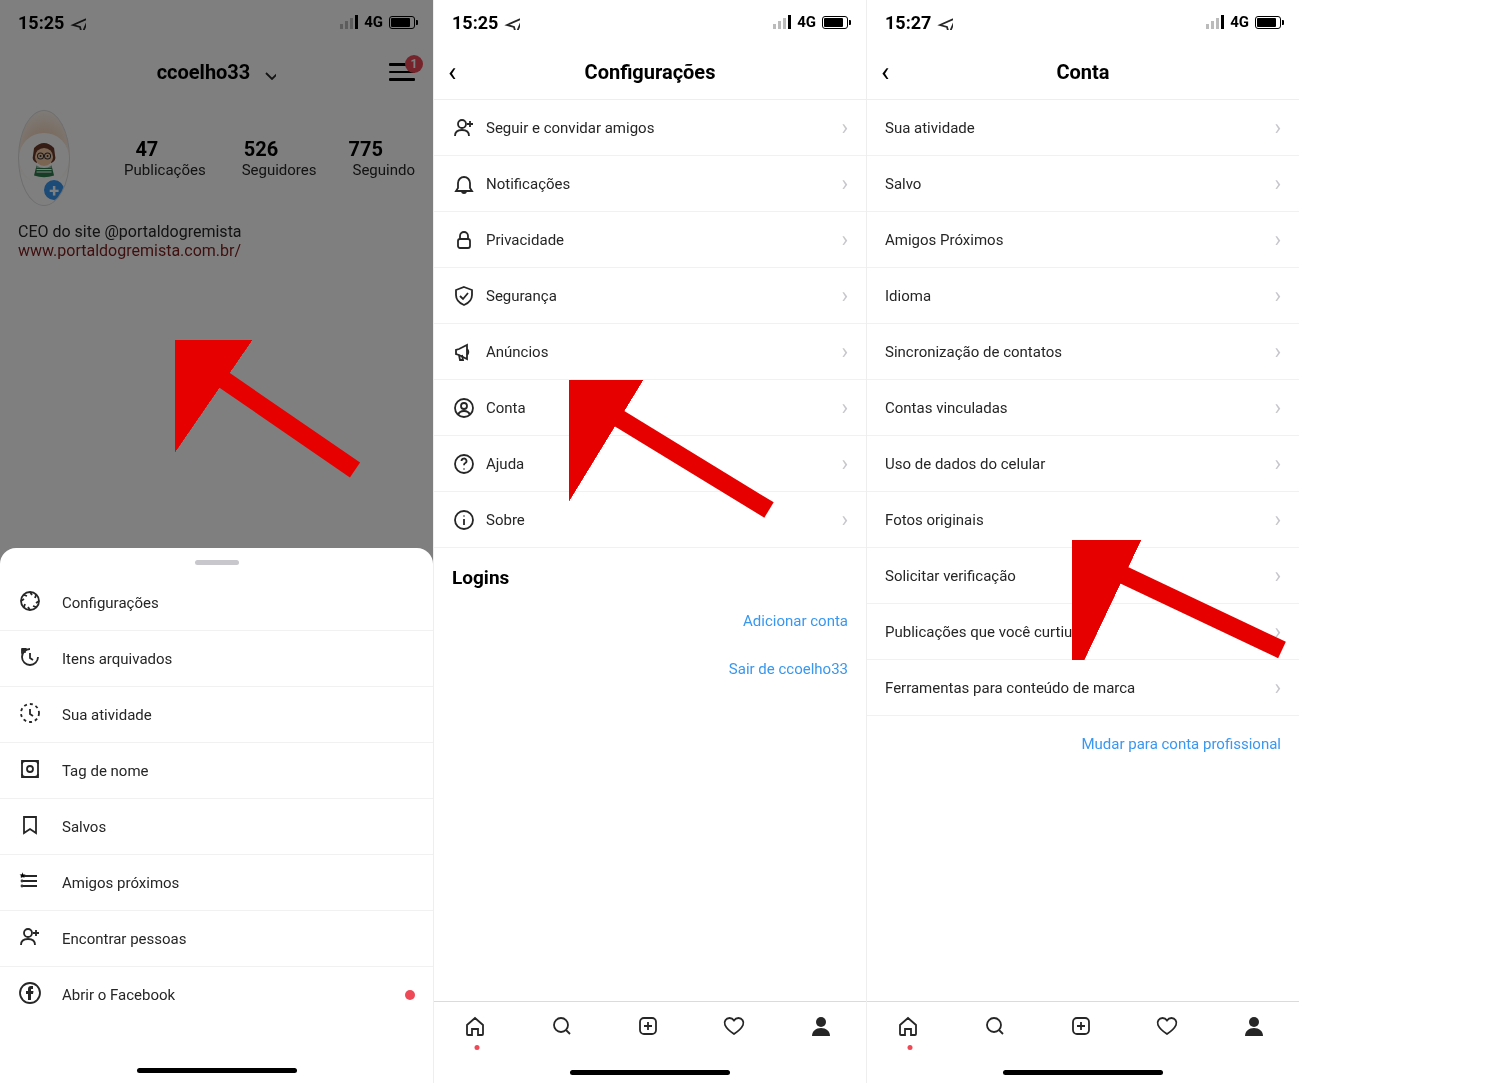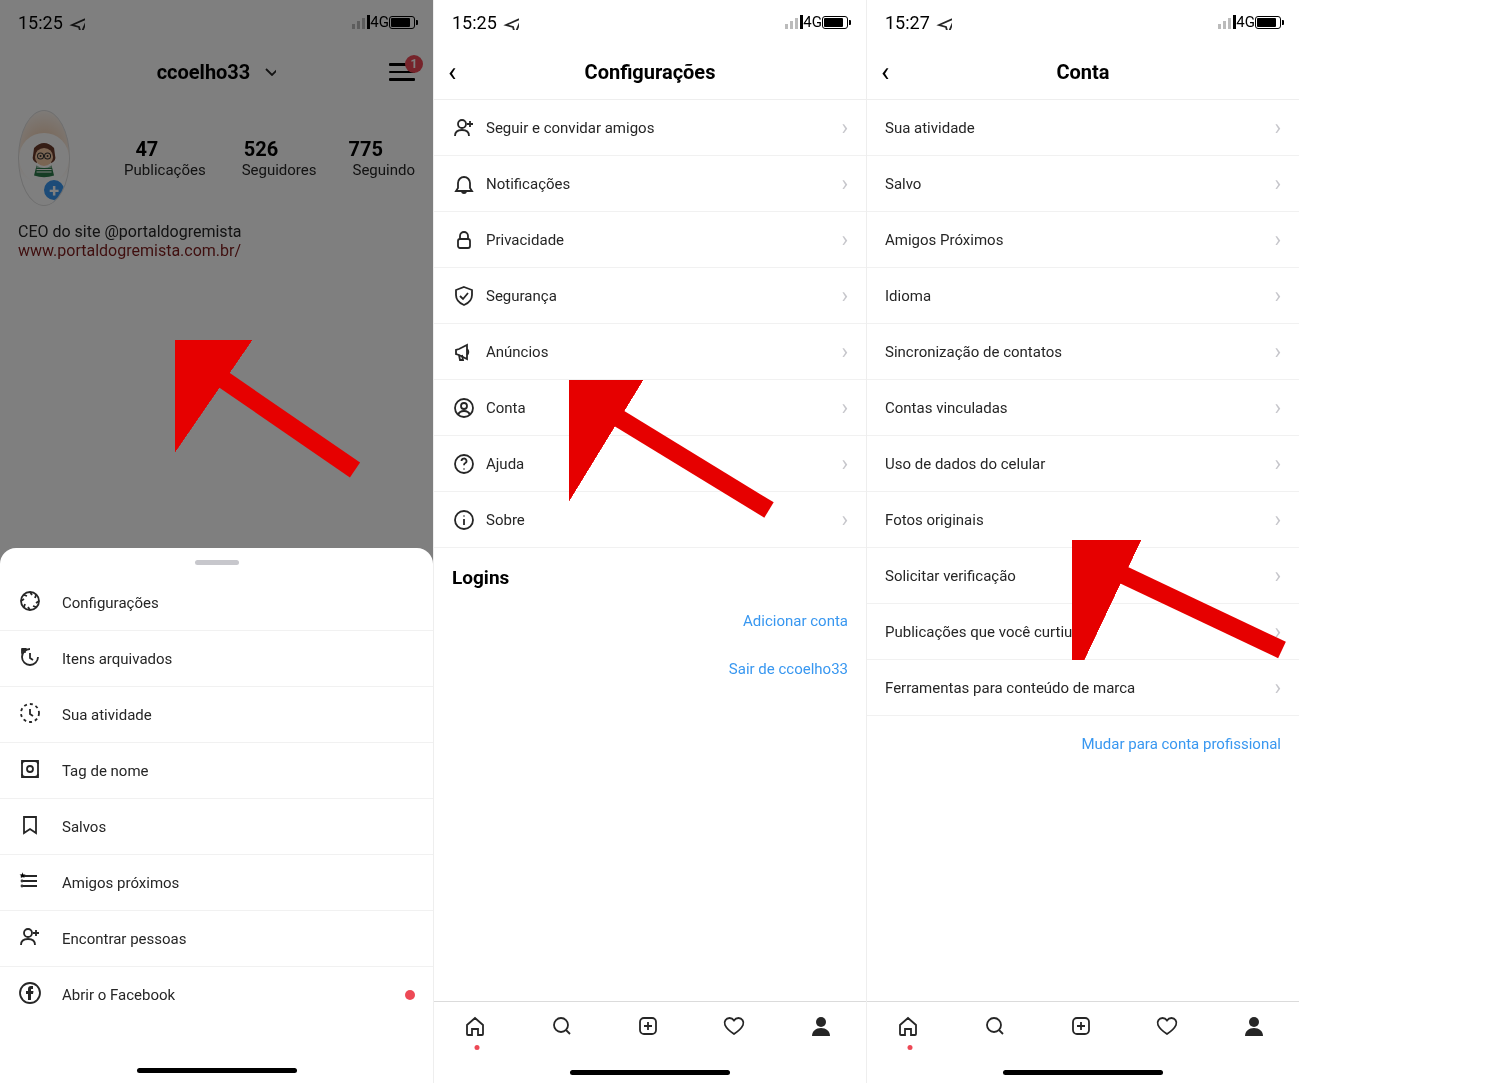--- a/index.html
+++ b/index.html
@@ -20,25 +20,25 @@
   .phone + .phone { border-left: 1px solid #eee; }
 
   
   .status-bar {
     height: 44px;
     display: flex;
     justify-content: space-between;
     align-items: center;
     padding: 0 18px;
     font-size: 18px;
-    font-weight: 400;
+    font-weight: 700;
     text-align: center;
   }
   .status-left { display: flex; align-items: center; gap: 6px; }
-  .status-right { display: flex; align-items: center; font-size: 15px; }
+  .status-right { display: flex; align-items: center; gap: 6px; font-size: 15px; }
   .signal-bars { display: inline-flex; align-items:flex-end; gap:2px; }
   .signal-bars span { width:3px; background:#bbb; display:inline-block; }
   .signal-bars span:nth-child(1){height:5px;}
   .signal-bars span:nth-child(2){height:8px;}
   .signal-bars span:nth-child(3){height:11px;}
   .signal-bars span:nth-child(4){height:14px;background:#000;}
   .battery { width:26px;height:13px;border:1.5px solid #000;border-radius:3px;position:relative;display:inline-block;}
   .battery::after{content:"";position:absolute;right:-4px;top:3px;width:2px;height:5px;background:#000;border-radius:0 1px 1px 0;}
   .battery .fill{position:absolute;left:1px;top:1px;bottom:1px;width:80%;background:#000;border-radius:1px;}
 
@@ -113,21 +113,21 @@
     width: 160px; height:5px; background:#000; border-radius:3px;
   }
   .red-dot { position:absolute; bottom:-8px; left:50%; transform:translateX(-50%); width:5px;height:5px;background:#ed4956;border-radius:50%;}
 
   
   .overlay { position:absolute; inset:0; background:rgba(0,0,0,0.5); }
   .profile-bg { position:relative; padding: 0 0 20px; }
   .profile-header {
     display:flex; align-items:center; justify-content:center; height:56px; position:relative;
   }
-  .profile-header .username { font-size:20px; font-weight:700; display:flex; gap:10px;}
+  .profile-header .username { font-size:20px; font-weight:700; display:flex; align-items:center; gap:10px;}
   .hamburger {
     position:absolute; right:18px; display:flex; flex-direction:column; gap:5px;
   }
   .hamburger span{width:26px;height:2.5px;background:#000;border-radius:1px;}
   .hamburger .badge{position:absolute;top:-8px;right:-8px;background:#ed4956;color:#fff;font-size:12px;font-weight:700;border-radius:50%;width:18px;height:18px;display:flex;align-items:center;justify-content:center;}
   .profile-info { display:flex; align-items:center; padding: 10px 18px; gap: 18px; }
   .avatar {
     width:96px;height:96px;border-radius:50%;
     background: radial-gradient(circle at 50% 35%, #f0c9a8 0%, #fff 60%);
     border: 1px solid #ddd;

